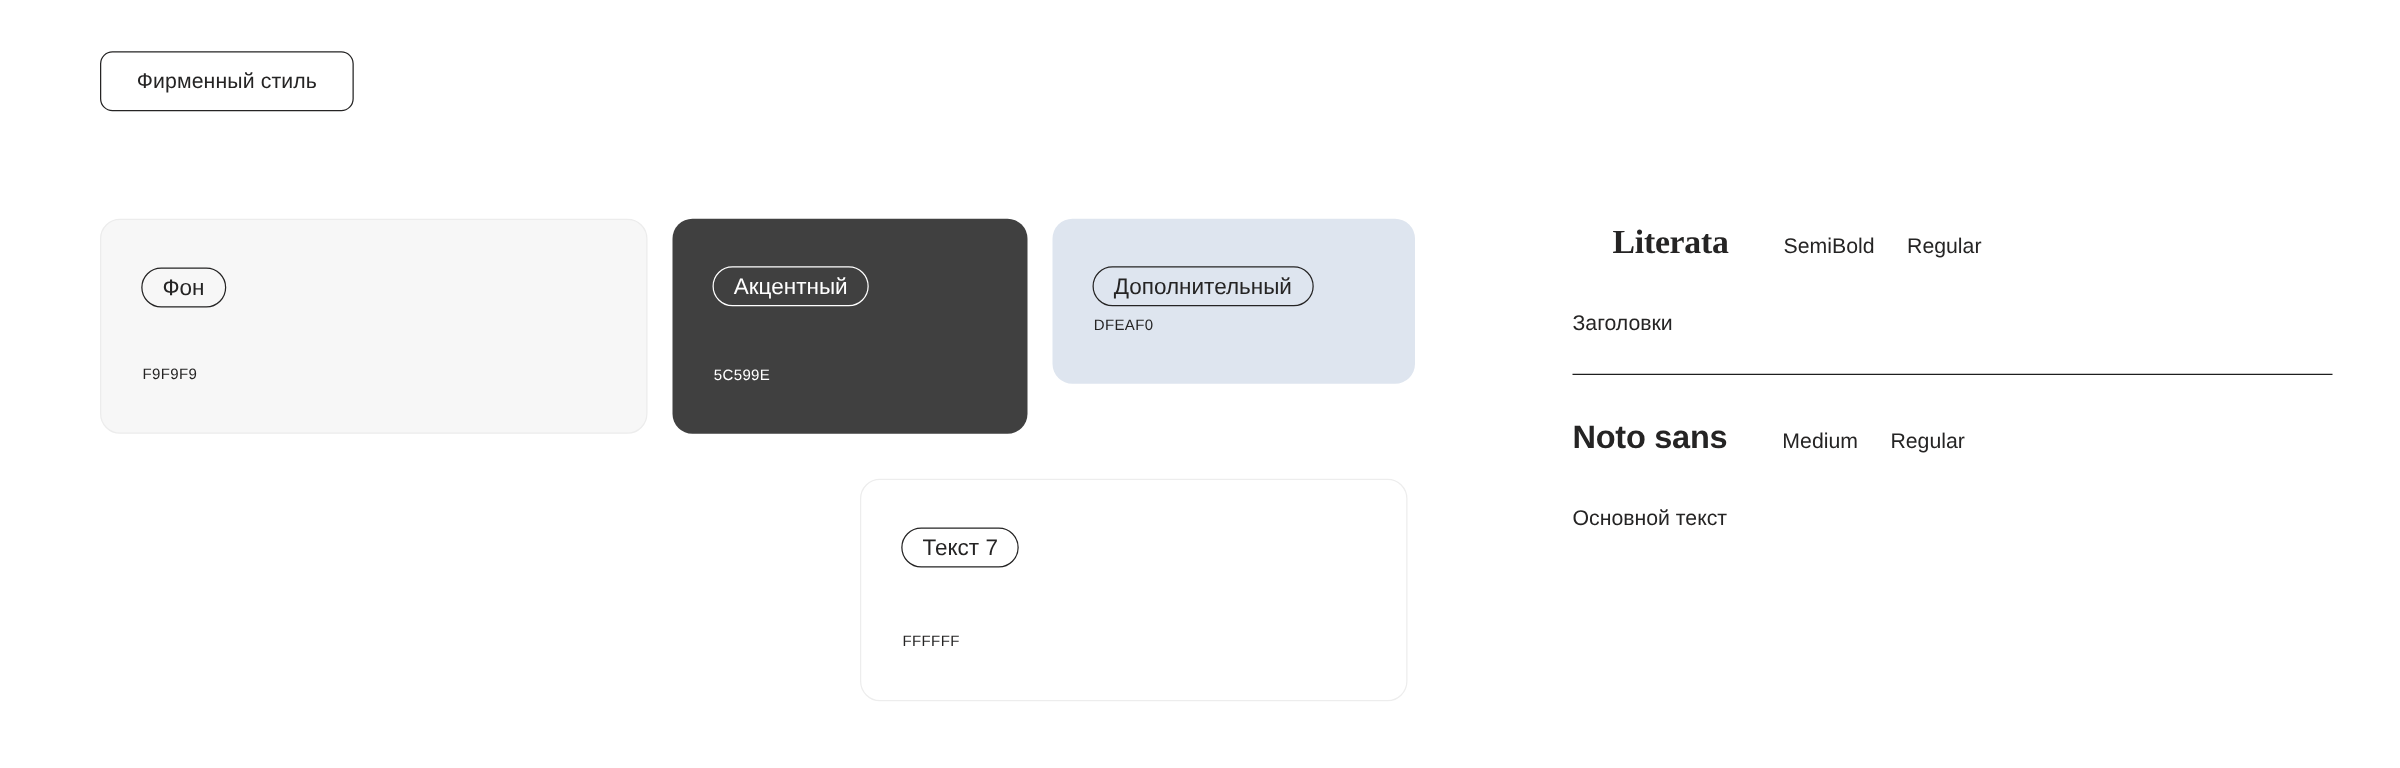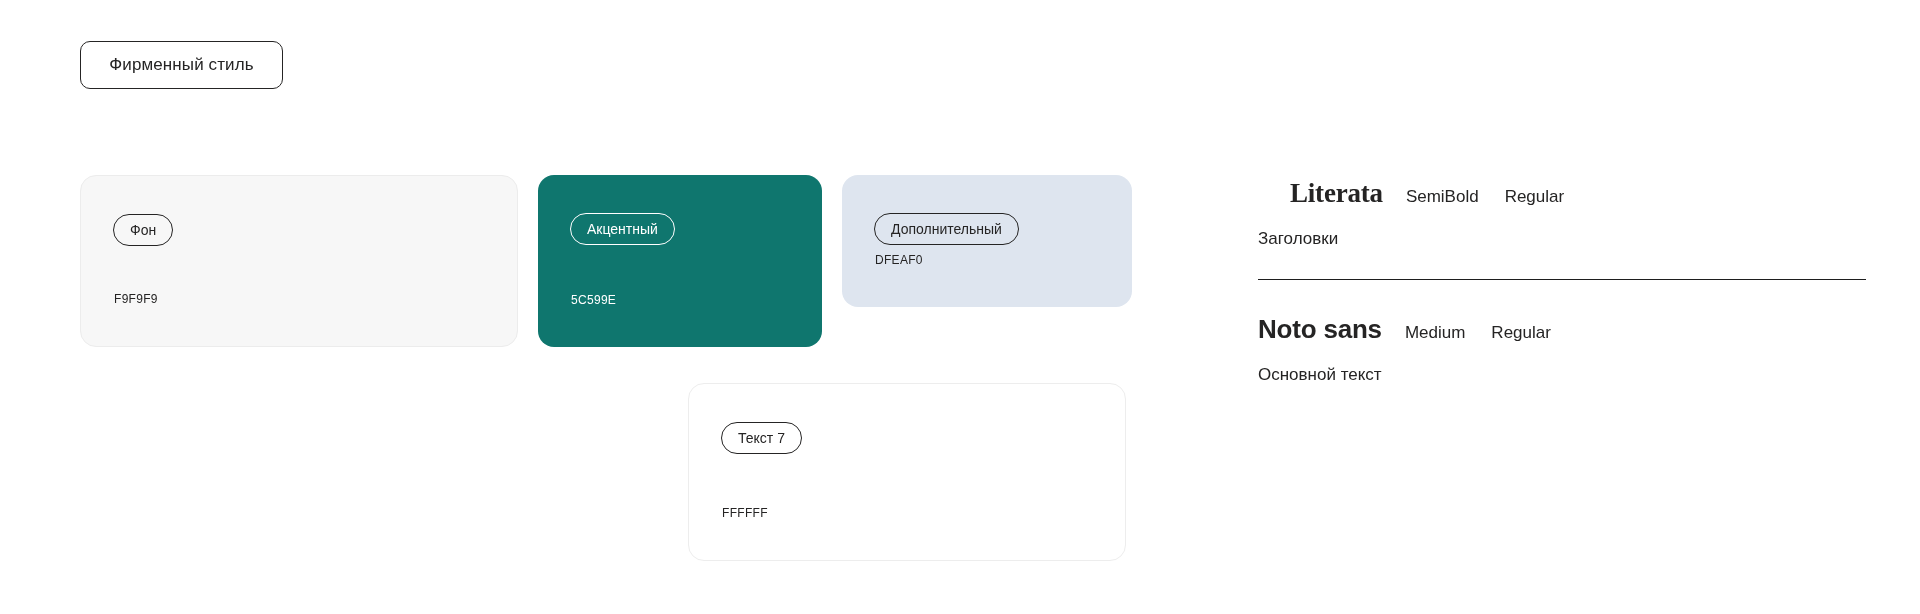--- a/index.html
+++ b/index.html
@@ -59,41 +59,41 @@
     height: 32px;
     border-radius: 999px;
     border: 1.5px solid #252424;
     display: flex;
     align-items: center;
     padding: 0 16px;
     box-sizing: border-box;
     background: transparent;
   }
   .swatch .badge span {
-    font-size: 14px;
+    font-size: 18px;
     line-height: 1;
     white-space: nowrap;
     color: #252424;
   }
   .swatch .hex {
     position: absolute;
     left: 33px;
     bottom: 40px;
     font-size: 12px;
     letter-spacing: 0.3px;
     color: #252424;
   }
   
   .swatch.inverted .badge { border-color: #ffffff; }
   .swatch.inverted .badge span { color: #ffffff; }
   .swatch.inverted .hex { color: #ffffff; }
 
   
   #sw-bg      { left: 0px;   top: 0px;  width: 438px; height: 172px; background: #F7F7F7; border: 1px solid #ECECEC; }
-  #sw-accent  { left: 458px; top: 0px;  width: 284px; height: 172px; background: #0f766e; }
+  #sw-accent  { left: 458px; top: 0px;  width: 284px; height: 172px; background: #404040; }
   #sw-extra   { left: 762px; top: 0px;  width: 290px; height: 132px; background: #DEE5EF; }
   
   #sw-text1   { left: 0px;   top: 208px; width: 582px; height: 180px; background: #242222; }
   #sw-text2   { left: 608px; top: 208px; width: 438px; height: 178px; background: #FFFFFF; border: 1px solid #EDEDED; }
 
   
   .typography {
     position: absolute;
     left: 1258px;
     top: 178px;
@@ -112,30 +112,30 @@
     letter-spacing: -0.2px;
   }
   .type-family.serif {
     font-family: "Liberation Serif", "DejaVu Serif", serif;
     font-size: 27px;
     margin-left: 32px;
   }
   .type-weights {
     display: flex;
     gap: 26px;
-    margin-left: 23px;
+    margin-left: 44px;
   }
   .type-weight {
     font-size: 17px;
     font-weight: 400;
     color: #252424;
     white-space: nowrap;
   }
   .type-usage {
-    margin-top: 20px;
+    margin-top: 40px;
     font-size: 17px;
     color: #252424;
   }
   .type-divider {
     margin-top: 30px;
     height: 0;
     border-top: 1.5px solid #1e1e1e;
     width: 608px;
   }
   .type-block.second { margin-top: 34px; }

